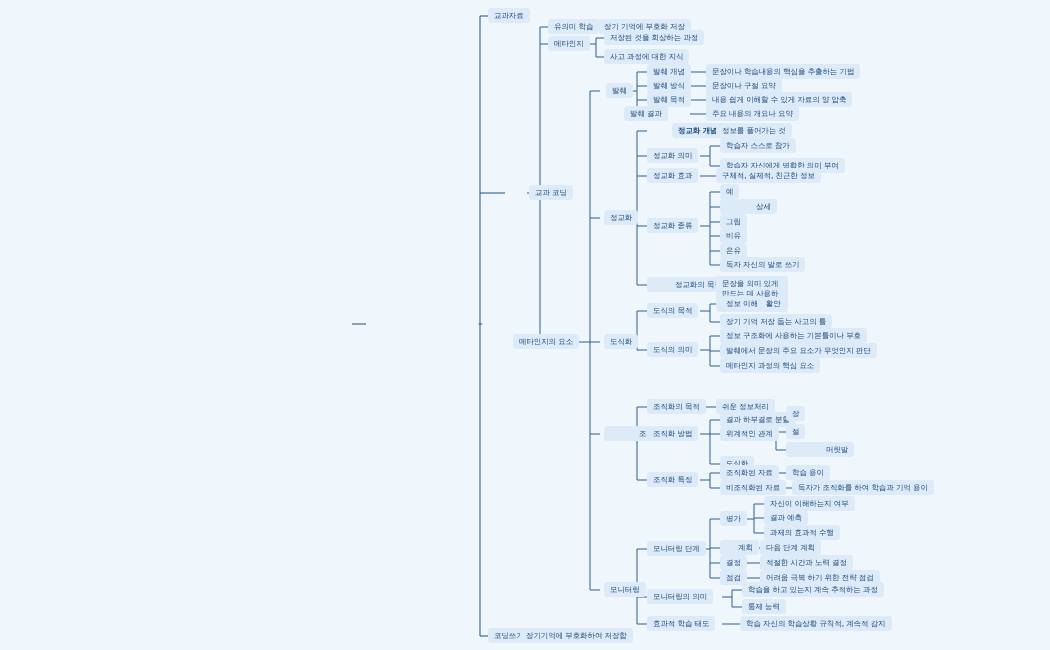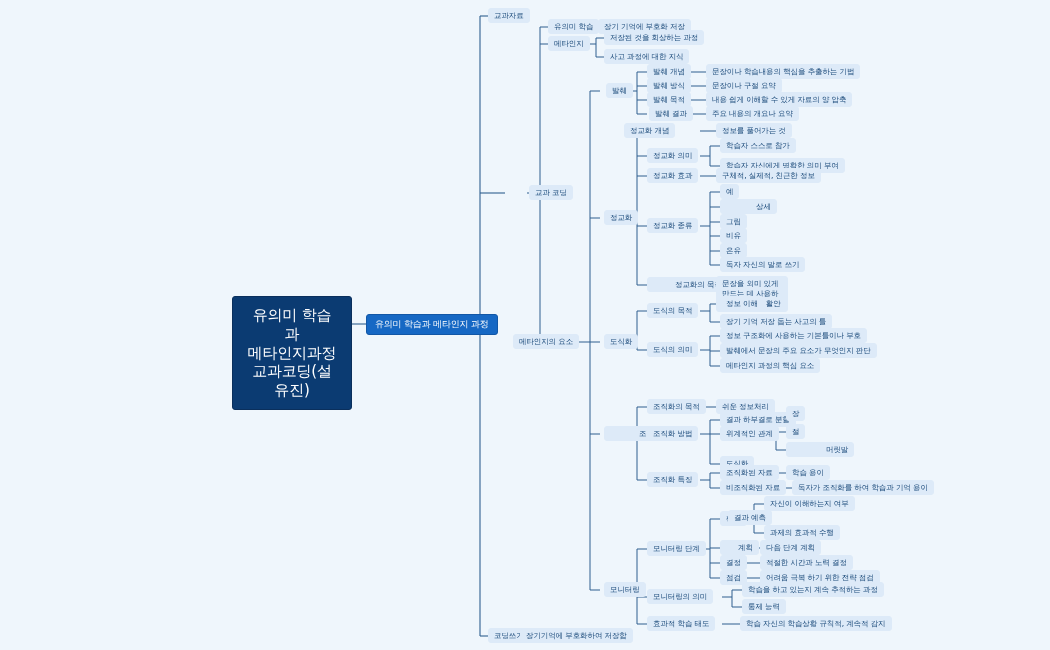--- a/index.html
+++ b/index.html
@@ -216,27 +216,21 @@
 
       <path d="M722,597 L732,597"></path>
       <path d="M732,590 L732,607"></path>
       <path d="M732,590 L742,590"></path>
       <path d="M732,607 L742,607"></path>
 
       <path d="M722,624 L740,624"></path>
     </g>
   </svg>
 
-  <div class="node n-root" style="left:232px;top:296px;width:120px;">
-    <div>유의미 학습과</div>
-    <div>메타인지과정</div>
-    <div>교과코딩(설유진)</div>
-  </div>
-
-  <div class="node n-l1" style="left:366px;top:314px;">유의미 학습과 메타인지 과정</div>
+
 
   <div class="node n-p" style="left:488px;top:8px;">교과자료</div>
 
   <div class="node n-p" style="left:488px;top:185px;margin-left:41px;">교과 코딩</div>
 
   <div class="node n-p" style="left:513px;top:334px;">메타인지의 요소</div>
 
   <div class="node n-p" style="left:488px;top:628px;">코딩쓰기</div>
   <div class="node n-p" style="left:520px;top:628px;">장기기억에 부호화하여 저장함</div>
 
@@ -251,26 +245,26 @@
 
   <div class="node n-p" style="left:647px;top:64px;">발췌 개념</div>
   <div class="node n-p" style="left:706px;top:64px;">문장이나 학습내용의 핵심을 추출하는 기법</div>
 
   <div class="node n-p" style="left:647px;top:78px;">발췌 방식</div>
   <div class="node n-p" style="left:706px;top:78px;">문장이나 구절 요약</div>
 
   <div class="node n-p" style="left:647px;top:92px;">발췌 목적</div>
   <div class="node n-p" style="left:706px;top:92px;">내용 쉽게 이해할 수 있게 자료의 양 압축</div>
 
-  <div class="node n-p" style="left:624px;top:106px;margin-left:25px;">발췌 결과</div>
+  <div class="node n-p" style="left:624px;top:106px;">발췌 결과</div>
   <div class="node n-p" style="left:706px;top:106px;">주요 내용의 개요나 요약</div>
 
   <div class="node n-p" style="left:604px;top:210px;">정교화</div>
 
-  <div class="node n-p" style="left:624px;top:123px;">정교화 개념</div>
+  <div class="node n-p" style="left:672px;top:123px;font-weight:bold;">정교화 개념</div>
   <div class="node n-p" style="left:716px;top:123px;">정보를 풀어가는 것</div>
 
   <div class="node n-p" style="left:647px;top:148px;">정교화 의미</div>
   <div class="node n-p" style="left:720px;top:138px;">학습자 스스로 참가</div>
   <div class="node n-p" style="left:720px;top:158px;">학습자 자신에게 명확한 의미 부여</div>
 
   <div class="node n-p" style="left:647px;top:168px;">정교화 효과</div>
   <div class="node n-p" style="left:716px;top:168px;">구체적, 실제적, 친근한 정보</div>
 
   <div class="node n-p" style="left:647px;top:218px;">정교화 종류</div>
@@ -314,21 +308,21 @@
   <div class="node n-p" style="left:786px;top:465px;">학습 용이</div>
   <div class="node n-p" style="left:720px;top:480px;">비조직화된 자료</div>
   <div class="node n-p" style="left:792px;top:480px;">독자가 조직화를 하여 학습과 기억 용이</div>
 
   <div class="node n-p" style="left:604px;top:582px;">모니터링</div>
 
   <div class="node n-p" style="left:647px;top:541px;">모니터링 단계</div>
 
   <div class="node n-p" style="left:720px;top:511px;">평가</div>
   <div class="node n-p" style="left:764px;top:496px;">자신이 이해하는지 여부</div>
-  <div class="node n-p" style="left:728px;top:510px;">결과 예측</div>
+  <div class="node n-p" style="left:764px;top:510px;">결과 예측</div>
   <div class="node n-p" style="left:764px;top:525px;">과제의 효과적 수행</div>
 
   <div class="node n-p" style="left:720px;top:540px;padding-left:17px;">계획</div>
   <div class="node n-p" style="left:760px;top:540px;">다음 단계 계획</div>
 
   <div class="node n-p" style="left:720px;top:555px;">결정</div>
   <div class="node n-p" style="left:760px;top:555px;">적절한 시간과 노력 결정</div>
 
   <div class="node n-p" style="left:720px;top:570px;">점검</div>
   <div class="node n-p" style="left:760px;top:570px;">어려움 극복 하기 위한 전략 점검</div>

